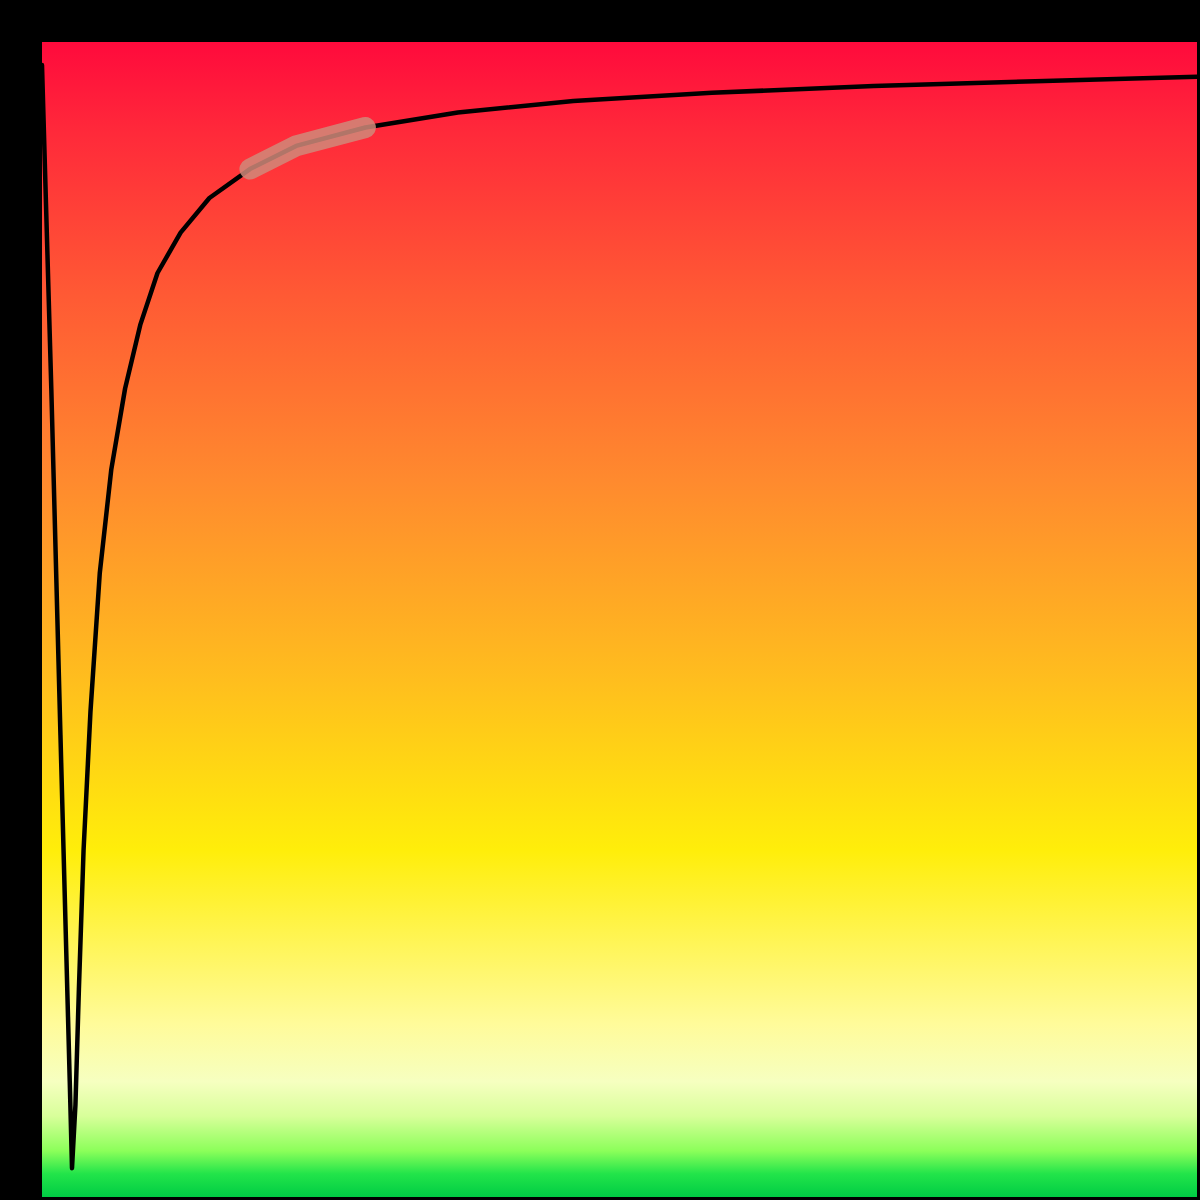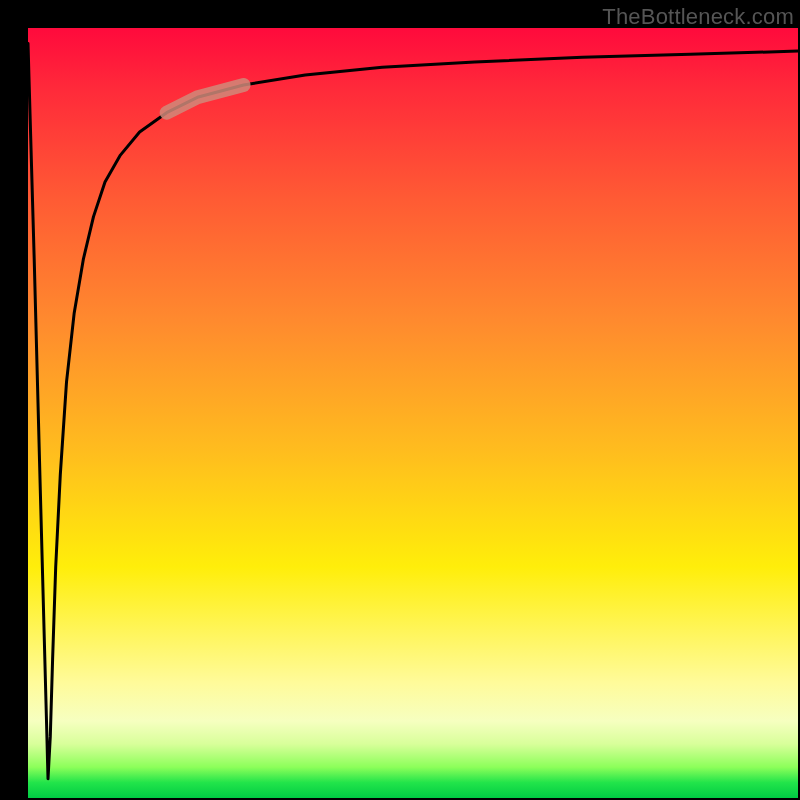--- a/index.html
+++ b/index.html
@@ -61,14 +61,13 @@
 </style>
 </head>
 <body>
 
 <div class="frame">
   <div class="plot"></div>
   <svg class="curve" viewBox="0 0 770 770" preserveAspectRatio="none">
     <path id="main-path" fill="none" stroke="#000" stroke-width="3" stroke-linejoin="round" stroke-linecap="round" d="M0.0 15.4 L6.2 231.0 L12.3 462.0 L18.5 693.0 L20.0 750.8 L22.3 708.4 L24.6 631.4 L27.7 539.0 L32.3 446.6 L38.5 354.2 L46.2 284.9 L55.4 231.0 L65.5 188.6 L77.0 154.0 L92.4 127.1 L111.6 104.0 L138.6 84.7 L169.4 69.3 L215.6 57.0 L277.2 47.0 L354.2 39.3 L446.6 33.9 L554.4 29.3 L662.2 26.2 L770.0 23.1"></path>
     <path id="highlight-path" fill="none" stroke="#d08a7a" stroke-width="14" stroke-linecap="round" opacity="0.85" d="M138.6 84.7 L169.4 69.3 L215.6 57.0"></path>
   </svg>
-  <div class="watermark">TheBottleneck.com</div>
 </div>
 
 </body></html>

